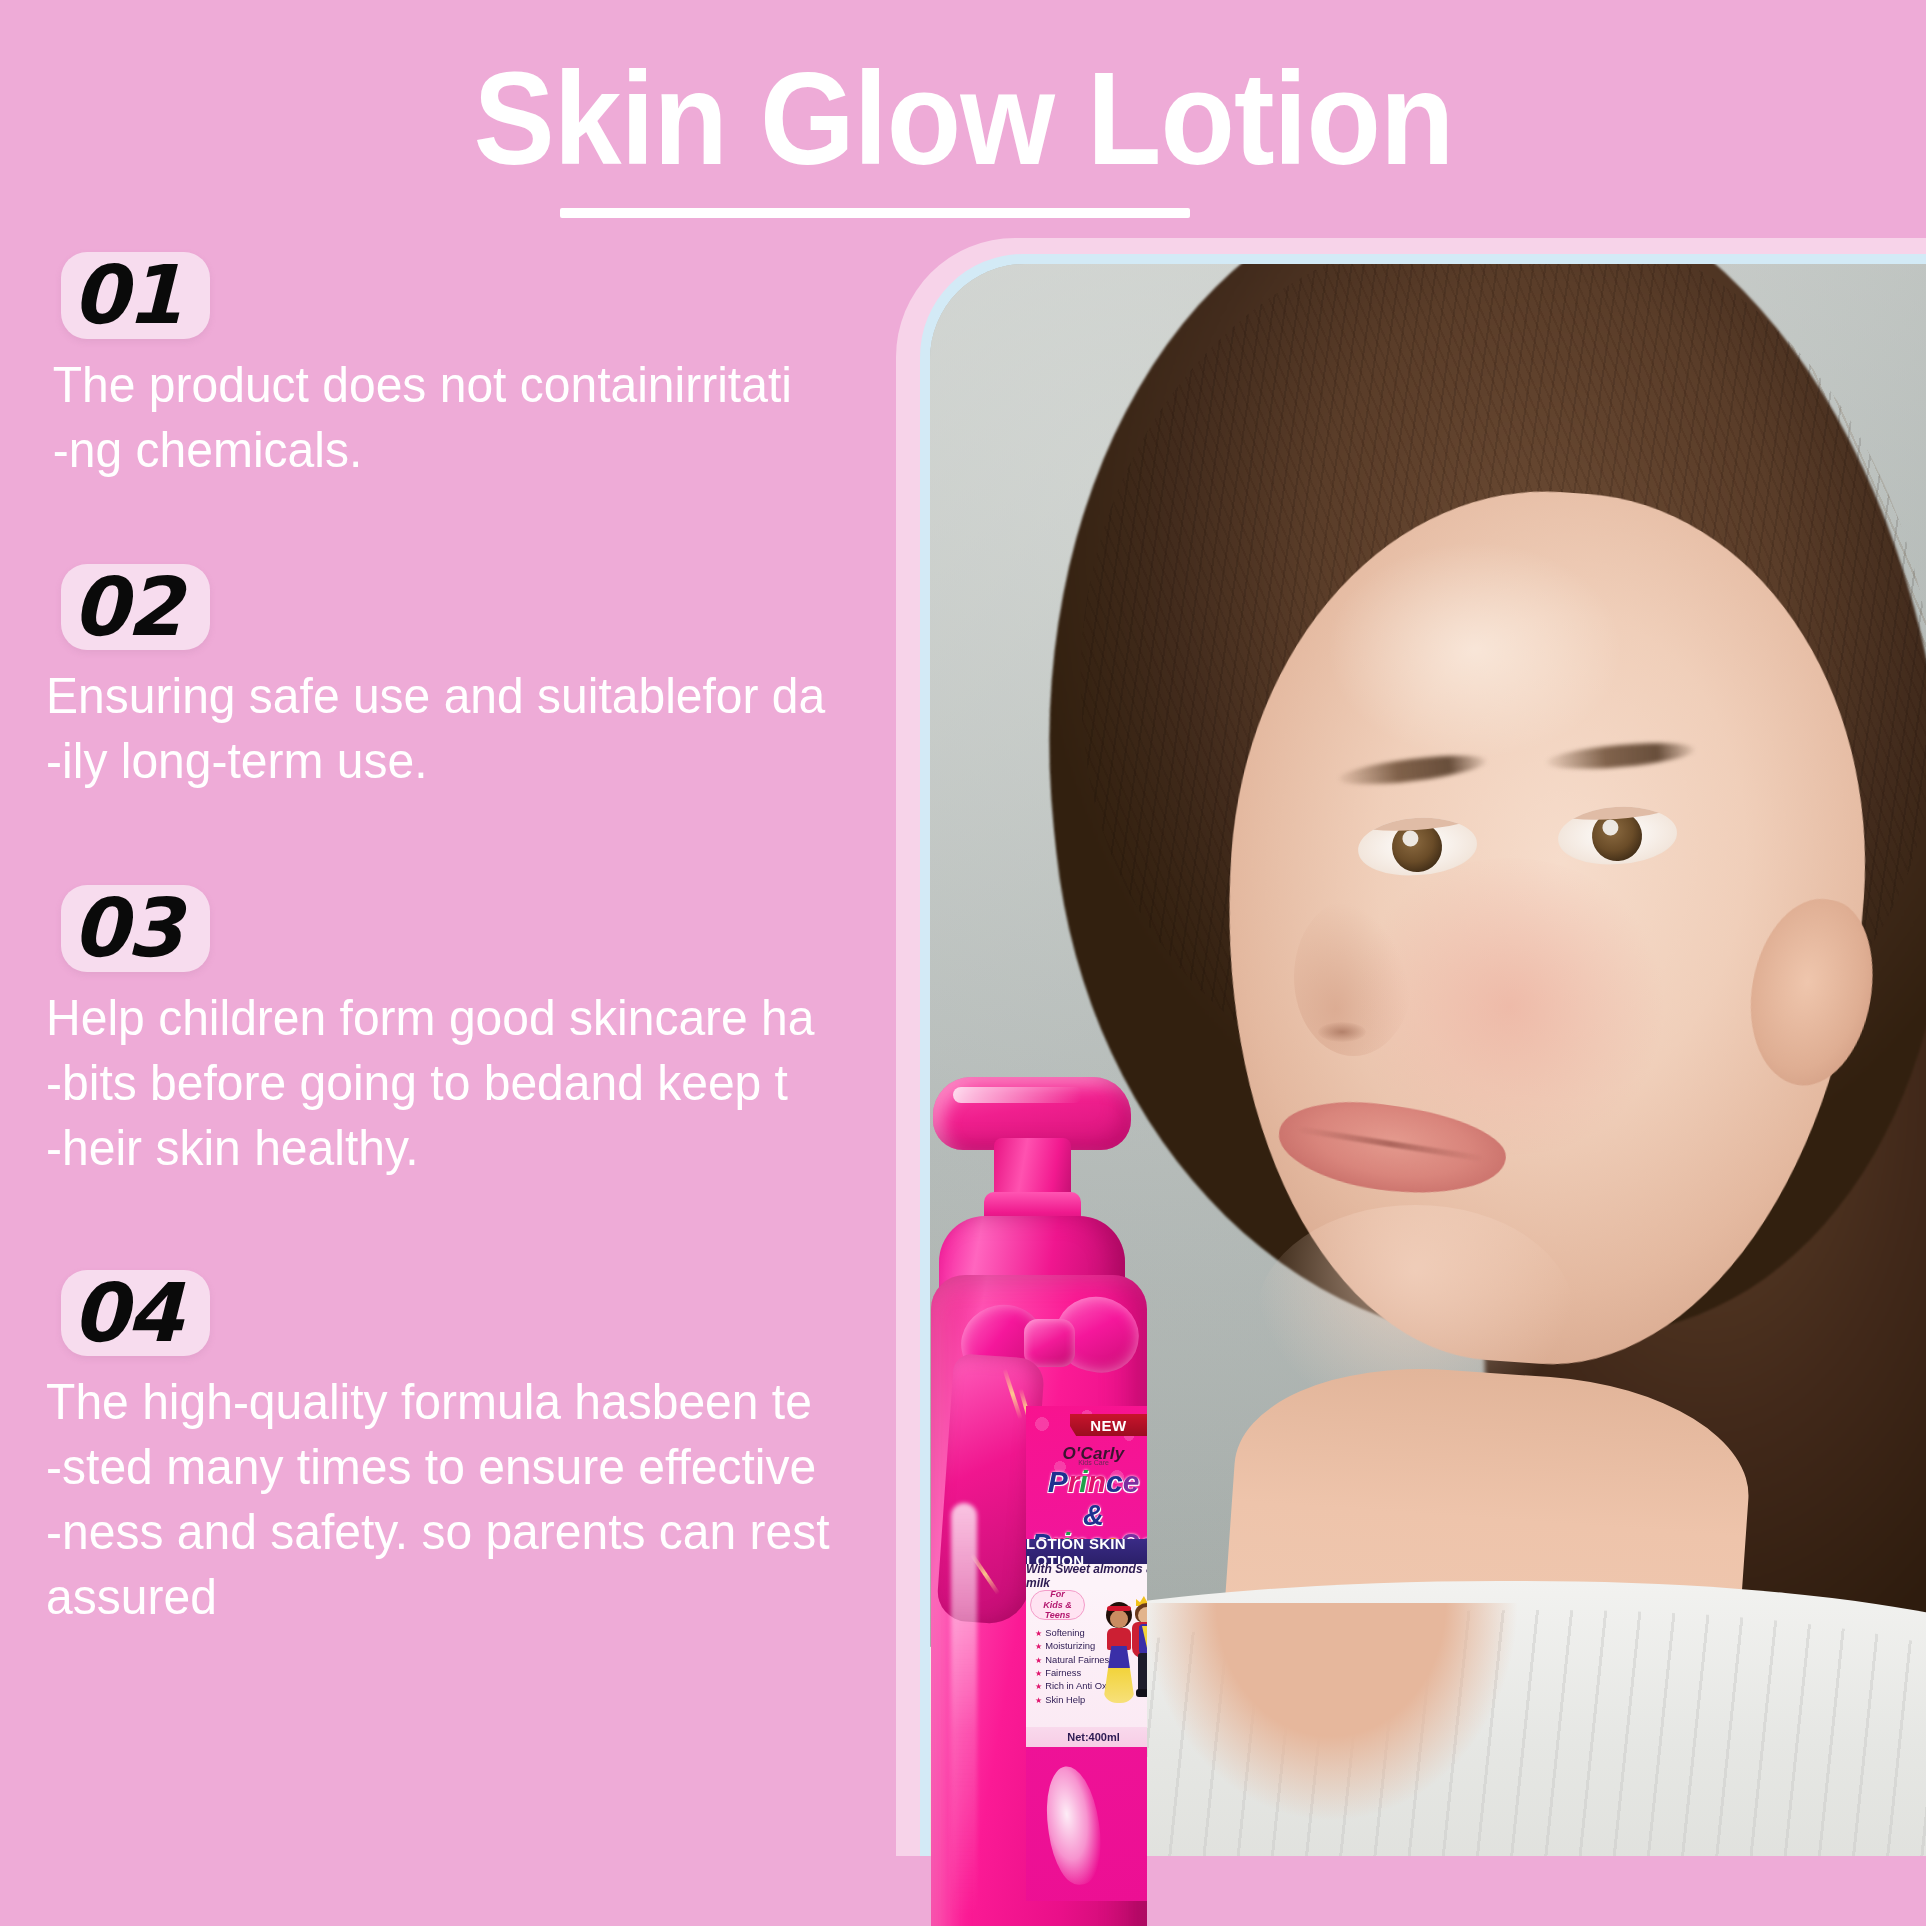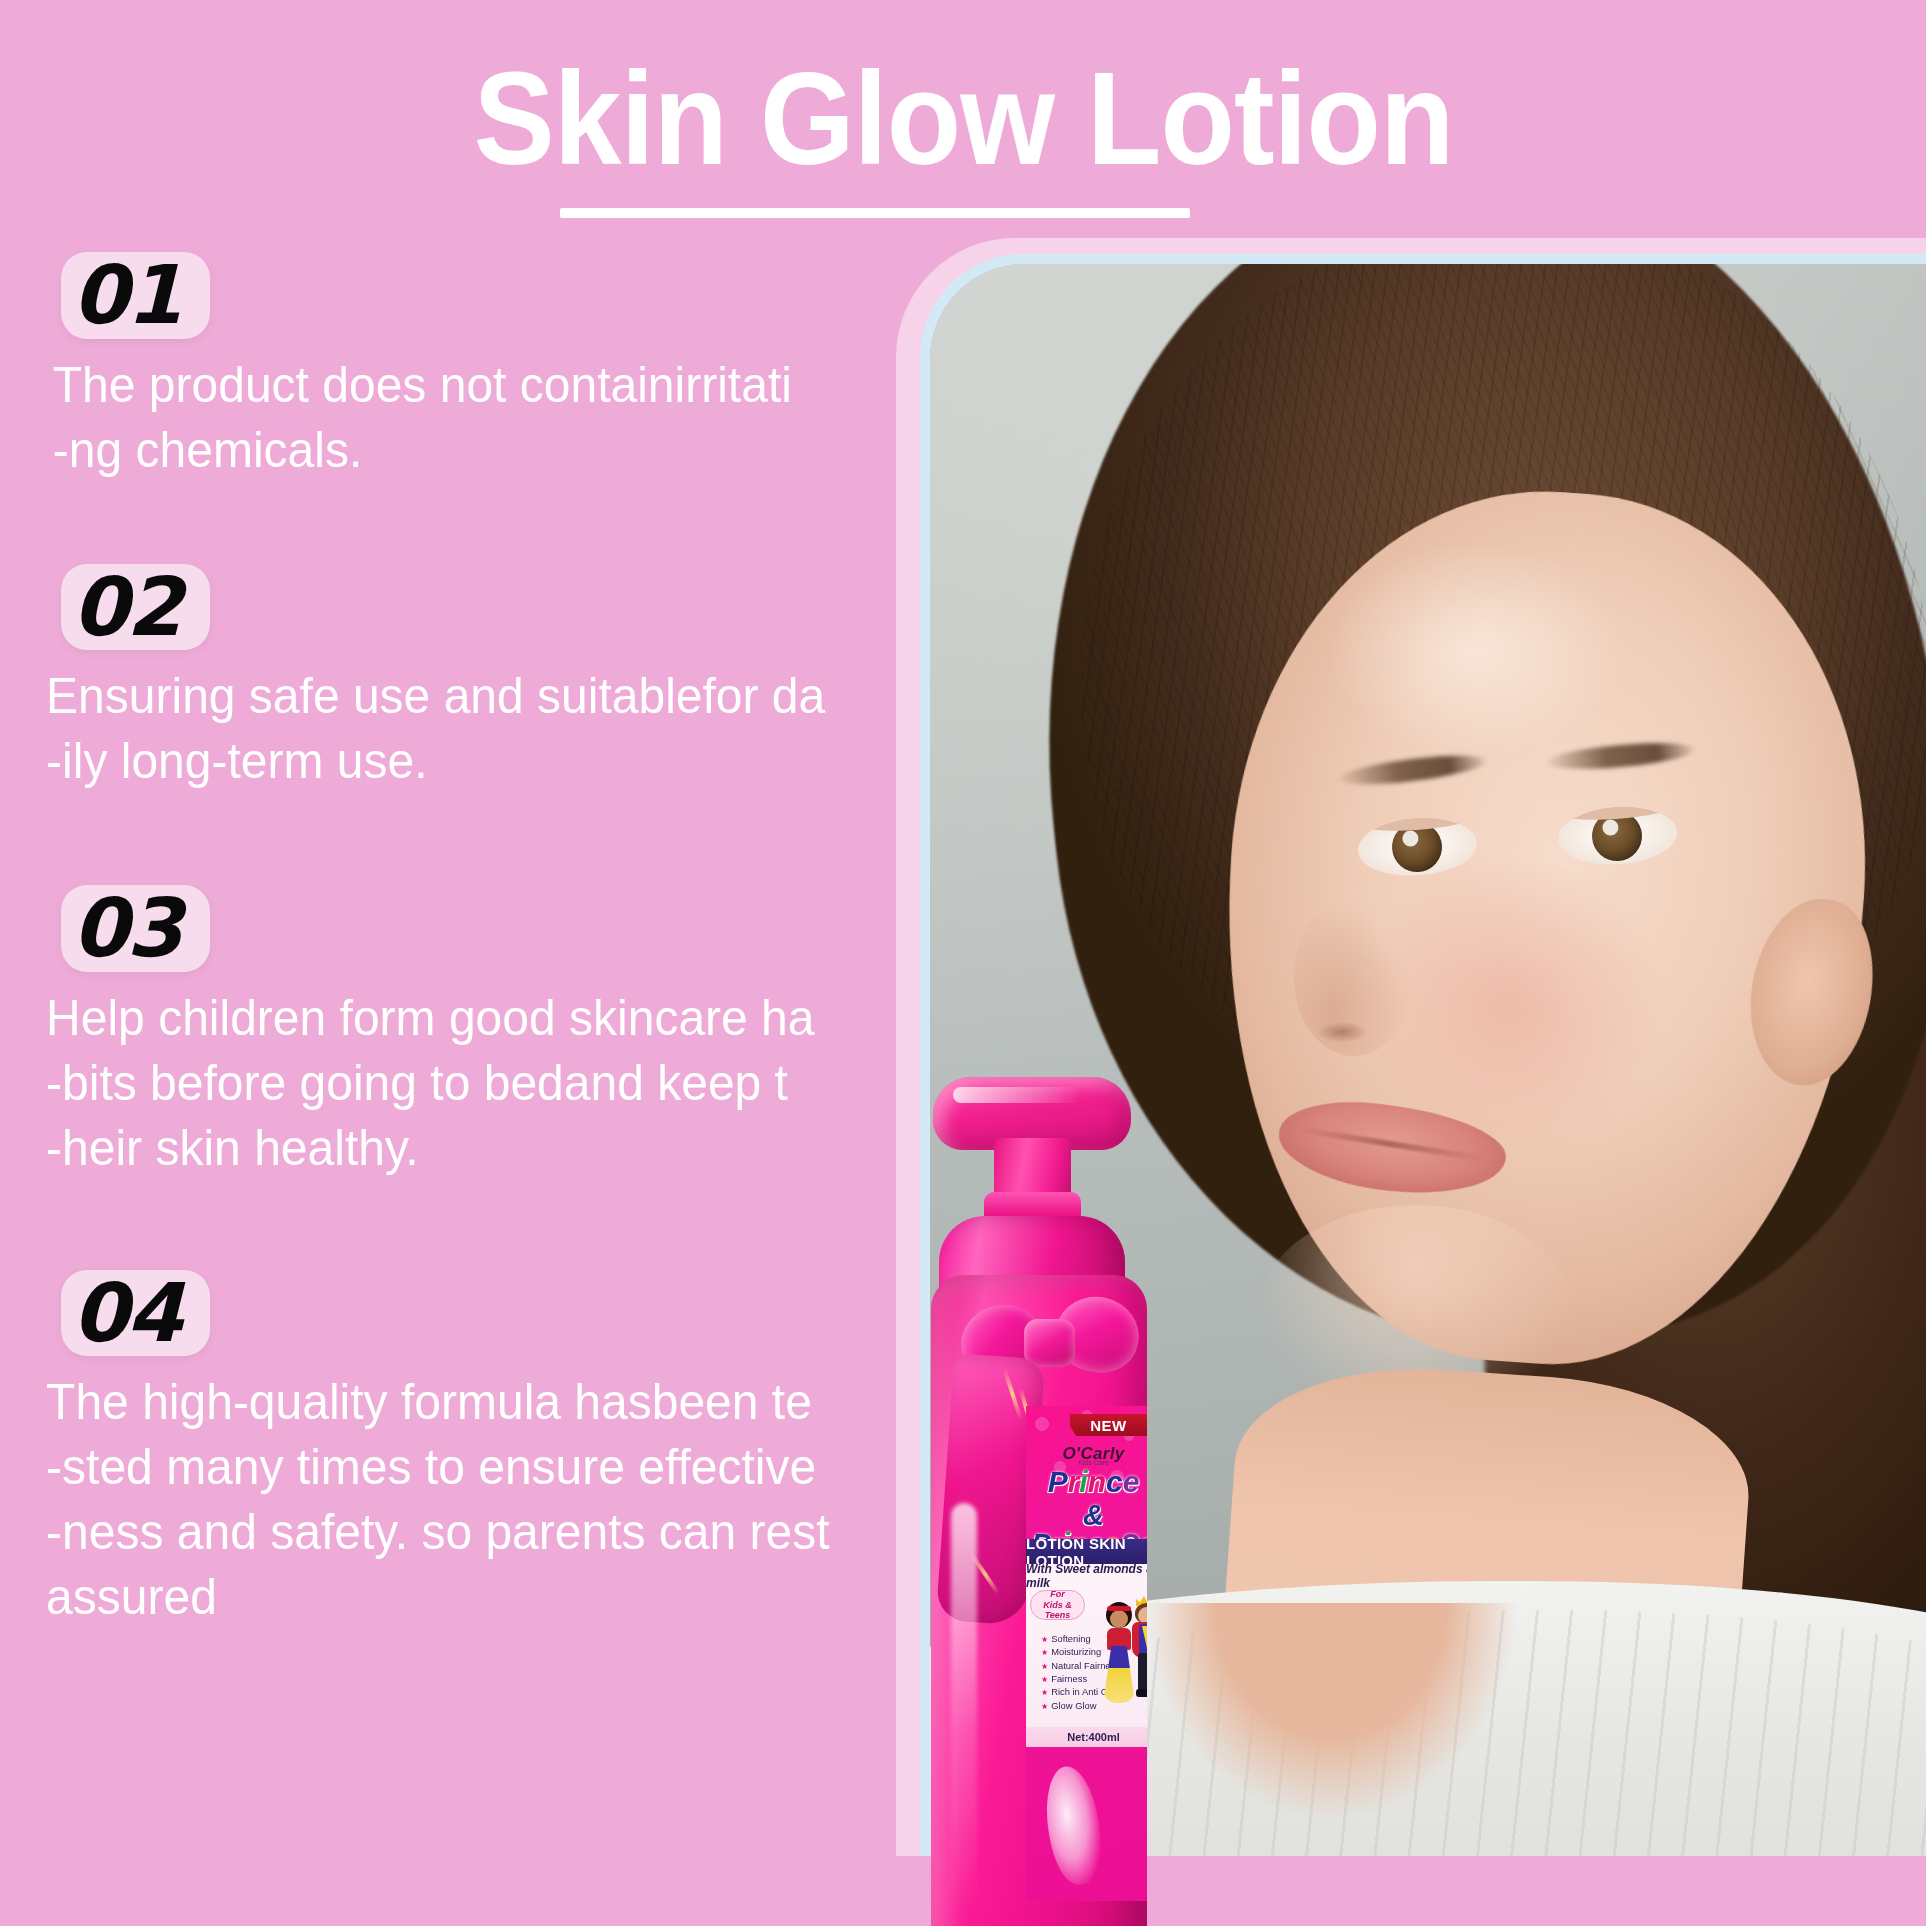--- a/index.html
+++ b/index.html
@@ -302,21 +302,21 @@
   }
   .kids-badge{
     position:absolute;left:4px;top:2px;width:53px;height:28px;
     background:#ffe3f2;border:1.5px solid #f49bc9;border-radius:16px;
     color:#b4176f;font-size:9px;font-weight:bold;font-style:italic;line-height:1.15;
     display:flex;flex-direction:column;align-items:center;justify-content:center;text-align:center;
   }
   .bullets{position:absolute;left:5px;top:34px;width:83px;}
   .bullets li{list-style:none;color:#2c1a52;font-size:9.4px;line-height:1.42;white-space:nowrap;}
   .bullets li:before{content:"\2605";color:#e0136d;font-size:8px;margin-right:3px;}
-  .bullets{margin:10px;padding:0;}
+  .bullets{margin:4px;padding:0;}
   .char-art{position:absolute;right:0;top:0;width:57px;height:129px;}
   .princess{position:absolute;left:0;top:14px;width:30px;height:103px;}
   .pr-hair{position:absolute;left:2px;top:0;width:26px;height:26px;border-radius:50%;background:#201009;}
   .pr-band{position:absolute;left:3px;top:4px;width:24px;height:5px;background:#d0142c;border-radius:3px;}
   .pr-face{position:absolute;left:6px;top:8px;width:18px;height:18px;border-radius:50%;background:#c98c61;}
   .pr-top{position:absolute;left:3px;top:26px;width:24px;height:22px;background:#cc1f33;border-radius:6px 6px 2px 2px;}
   .pr-skirt{position:absolute;left:-1px;top:44px;width:32px;height:57px;
     background:linear-gradient(180deg,#3a2fa8 0%, #3a2fa8 38%, #f2d33a 38%, #f7e07a 100%);
     border-radius:8px 8px 14px 14px;clip-path:polygon(26% 0,74% 0,100% 100%,0 100%);}
   .prince{position:absolute;left:28px;top:8px;width:30px;height:111px;}
@@ -430,21 +430,21 @@
             <span>For</span>
             <span>Kids &amp; Teens</span>
           </div>
 
           <ul class="bullets">
             <li>Softening</li>
             <li>Moisturizing</li>
             <li>Natural Fairness</li>
             <li>Fairness</li>
             <li>Rich in Anti Oxidant</li>
-            <li>Glow Glow</li>
+            <li>Skin Help</li>
           </ul>
 
           <div class="char-art">
             <div class="princess">
               <div class="pr-hair"></div>
               <div class="pr-face"></div>
               <div class="pr-band"></div>
               <div class="pr-top"></div>
               <div class="pr-skirt"></div>
             </div>

